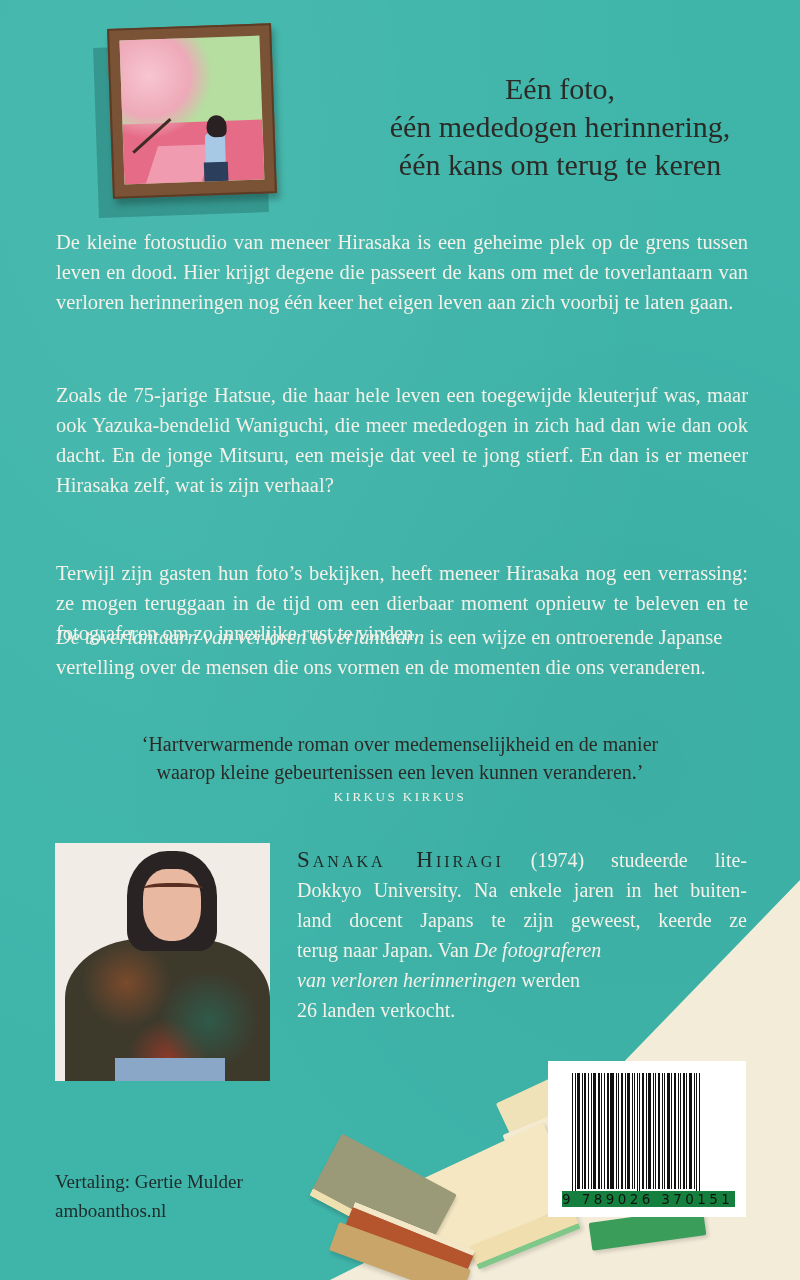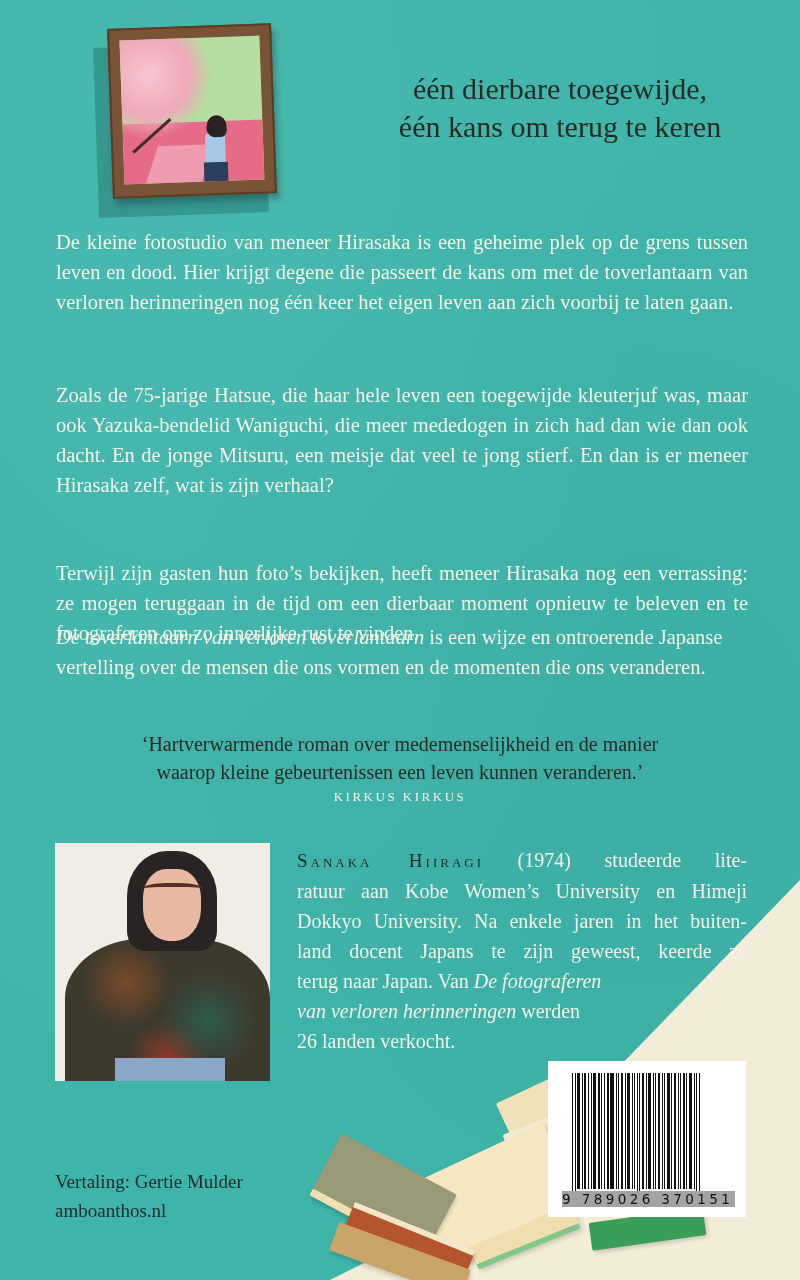--- a/index.html
+++ b/index.html
@@ -117,21 +117,21 @@
     background: #8aa7c8;
   }
 
   .bio {
     position: absolute; left: 297px; top: 845px; width: 450px;
     color: #f4f1e8; font-size: 20px; line-height: 30px; text-align: justify;
   }
   .bio .line { display: block; text-align: justify; text-align-last: justify; white-space: nowrap; }
   .bio .line.last { text-align-last: left; }
   .bio .name {
-    color: #1f2a28; letter-spacing: 3px; font-variant: small-caps; font-size: 19px;
+    color: #1f2a28; letter-spacing: 3px; font-variant: small-caps; font-size: 23px;
   }
 
   
   .floor-area {
     position: absolute; left: 0; top: 0; width: 800px; height: 1280px;
     background: #f3ecd9;
     clip-path: polygon(800px 880px, 800px 1280px, 330px 1280px, 490px 1200px);
   }
   .book {
     position: absolute; border-radius: 2px;
@@ -142,21 +142,21 @@
     position: absolute; left: 548px; top: 1061px; width: 198px; height: 156px;
     background: #ffffff; padding: 12px 16px 10px 14px;
   }
   .bars {
     display: flex; align-items: flex-start; height: 116px; margin-left: 10px;
   }
   .bars span { display: block; height: 100%; background: #111; margin-right: 1.6px; }
   .bars span.long { height: 124px; }
   .isbn {
     position: absolute; left: 14px; bottom: 10px; font-family: "DejaVu Sans", sans-serif;
-    font-size: 13.5px; letter-spacing: 3.4px; color: #111; background: #a3a3a3; padding-right: 2px;
+    font-size: 13.5px; letter-spacing: 3.4px; color: #111; background: #15803d; padding-right: 2px;
   }
 
   .credits {
     position: absolute; left: 55px; top: 1167px;
     color: #1e2a2a; font-size: 19px; line-height: 29px;
   }
 </style>
 </head>
 <body>
 
@@ -181,21 +181,22 @@
     <div class="floor2"></div>
     <div class="tree"></div>
     <div class="trunk"></div>
     <div class="girl-top"></div>
     <div class="girl-head"></div>
     <div class="girl-skirt"></div>
   </div>
 </div>
 
 <div class="tagline">
-  <div>één dierbare toegewijde,</div>
+  <div>Eén foto,</div>
+  <div>één mededogen herinnering,</div>
   <div>één kans om terug te keren</div>
 </div>
 
 <p class="body-text p1">De kleine fotostudio van meneer Hirasaka is een geheime plek op de grens tussen leven en dood. Hier krijgt degene die passeert de kans om met de toverlantaarn van verloren herinneringen nog één keer het eigen leven aan zich voorbij te laten gaan.</p>
 <p class="body-text p2">Zoals de 75-jarige Hatsue, die haar hele leven een toegewijde kleuterjuf was, maar ook Yazuka-bendelid Waniguchi, die meer mededogen in zich had dan wie dan ook dacht. En de jonge Mitsuru, een meisje dat veel te jong stierf. En dan is er meneer Hirasaka zelf, wat is zijn verhaal?</p>
 <p class="body-text p3">Terwijl zijn gasten hun foto’s bekijken, heeft meneer Hirasaka nog een verrassing: ze mogen teruggaan in de tijd om een dierbaar moment opnieuw te beleven en te fotograferen om zo innerlijke rust te vinden.</p>
 <p class="body-text p4"><em>De toverlantaarn van verloren toverlantaarn</em><span> is een wijze en ontroerende Japanse vertelling over de mensen die ons vormen en de momenten die ons veranderen.</span></p>
 
 <div class="quote">
   <div>‘Hartverwarmende roman over medemenselijkheid en de manier</div>
@@ -206,21 +207,20 @@
 <div class="author-photo">
   <div class="kimono"></div>
   <div class="obi"></div>
   <div class="hair"></div>
   <div class="face"></div>
   <div class="glasses"></div>
 </div>
 
 <div class="bio">
   <span class="line"><span class="name">Sanaka Hiiragi</span><span> (1974) studeerde lite-</span></span>
-  <span class="line">ratuur aan Kobe Women’s University en Himeji</span>
   <span class="line">Dokkyo University. Na enkele jaren in het buiten-</span>
   <span class="line">land docent Japans te zijn geweest, keerde ze</span>
   <span class="line last"><span>terug naar Japan. Van </span><em>De fotograferen</em></span>
   <span class="line last"><em>van verloren herinneringen</em><span> werden</span></span>
   <span class="line last">26 landen verkocht.</span>
 </div>
 
 <div class="barcode-box">
   <div class="bars" id="bars">
       <span class="long" style="width: 1px;"></span>

